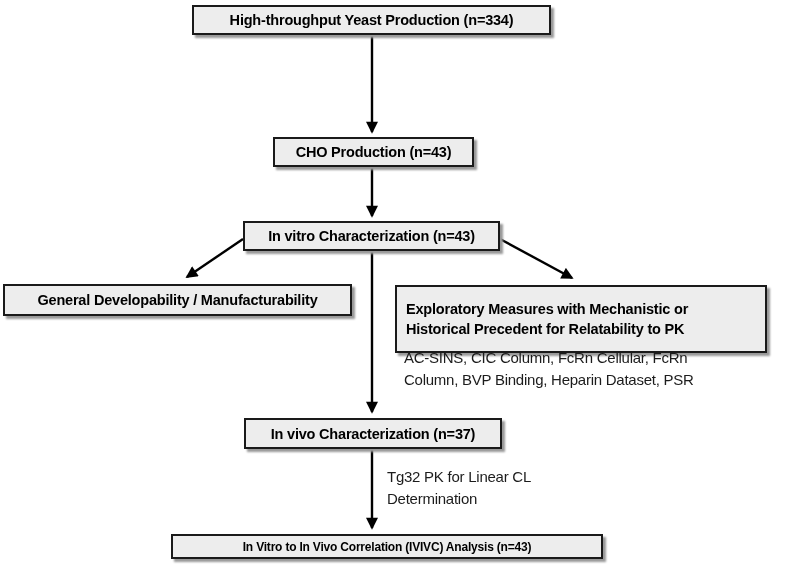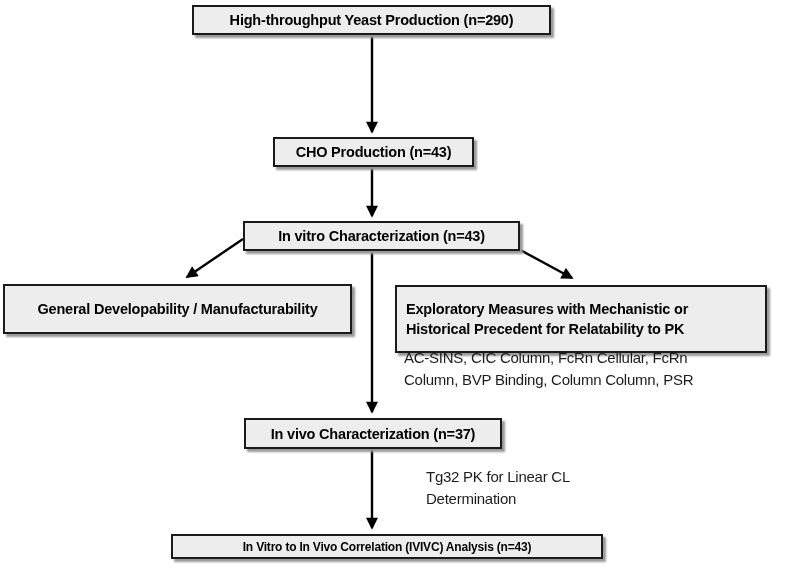--- a/index.html
+++ b/index.html
@@ -38,72 +38,72 @@
   }
   .node.multiline{
     white-space:pre-line;
     justify-content:flex-start;
     text-align:left;
     padding:0 9px;
     line-height:1.38;
   }
   #n-yeast      {left:192px; top:5px;   width:359px; height:30px;}
   #n-cho        {left:273px; top:137px; width:201px; height:30px;}
-  #n-invitro    {left:243px; top:221px; width:277px; height:30px;}
-  #n-general    {left:3px;   top:284px; width:349px; height:50px;}
+  #n-invitro    {left:243px; top:221px; width:257px; height:30px;}
+  #n-general    {left:3px;   top:284px; width:349px; height:32px;}
   #n-exploratory{left:395px; top:285px; width:372px; height:68px;}
   #n-invivo     {left:244px; top:418px; width:258px; height:31px;}
   #n-ivivc      {left:171px; top:534px; width:432px; height:25px; font-size:12px;}
   .ann{
     position:absolute;
     color:var(--annotation-text);
     font-size:15px;
     letter-spacing:-0.25px;
     line-height:22px;
     white-space:pre-line;
   }
   #a-validation {left:398px; top:50px;  width:400px;}
   #a-general    {left:8px;   top:329px; width:340px;}
   #a-exploratory{left:404px; top:347px; width:380px;}
-  #a-tg32       {left:387px; top:466px; width:260px;margin-left:39px;}
+  #a-tg32       {left:387px; top:466px; width:260px;}
 </style>
 </head>
 <body>
 
 <div class="stage">
 
   <svg class="arrows" viewBox="0 0 800 579" xmlns="http://www.w3.org/2000/svg">
     <defs>
       <marker id="ah" viewBox="0 0 10 10" refX="8.5" refY="5" markerWidth="5.5" markerHeight="5" orient="auto-start-reverse">
         <path class="ah-fill" d="M0,0 L10,5 L0,10 z"></path>
       </marker>
     </defs>
     <line x1="372" y1="35" x2="372" y2="132" marker-end="url(#ah)"></line>
     <line x1="372" y1="167" x2="372" y2="216" marker-end="url(#ah)"></line>
     <line x1="243" y1="239" x2="187" y2="277" marker-end="url(#ah)"></line>
     <line x1="500" y1="239" x2="572" y2="278" marker-end="url(#ah)"></line>
     <line x1="372" y1="251" x2="372" y2="412" marker-end="url(#ah)"></line>
     <line x1="372" y1="449" x2="372" y2="528" marker-end="url(#ah)"></line>
   </svg>
 
-  <div class="node" id="n-yeast">High-throughput Yeast Production (n=290)</div>
+  <div class="node" id="n-yeast">High-throughput Yeast Production (n=334)</div>
 
 
   <div class="node" id="n-cho">CHO Production (n=43)</div>
 
   <div class="node" id="n-invitro">In vitro Characterization (n=43)</div>
 
   <div class="node" id="n-general">General Developability / Manufacturability</div>
 
 
   <div class="node multiline" id="n-exploratory">Exploratory Measures with Mechanistic or
 Historical Precedent for Relatability to PK</div>
 
   <div class="ann" id="a-exploratory">AC-SINS, CIC Column, FcRn Cellular, FcRn
-Column, BVP Binding, Column Column, PSR</div>
+Column, BVP Binding, Heparin Dataset, PSR</div>
 
   <div class="node" id="n-invivo">In vivo Characterization (n=37)</div>
 
   <div class="ann" id="a-tg32">Tg32 PK for Linear CL
 Determination</div>
 
   <div class="node" id="n-ivivc">In Vitro to In Vivo Correlation (IVIVC) Analysis (n=43)</div>
 
 </div>
 

